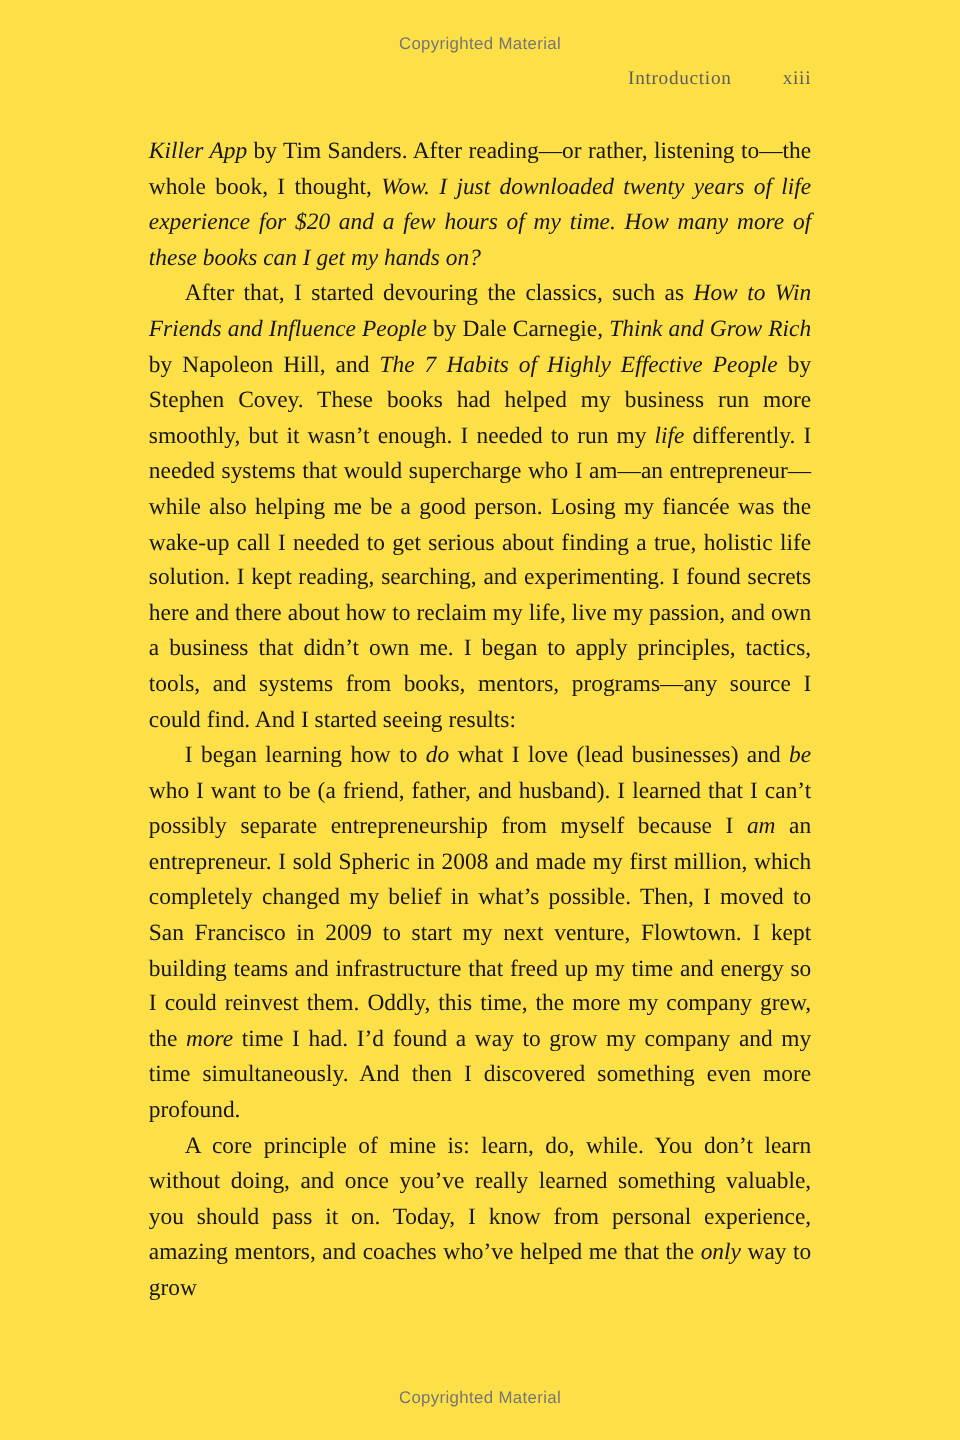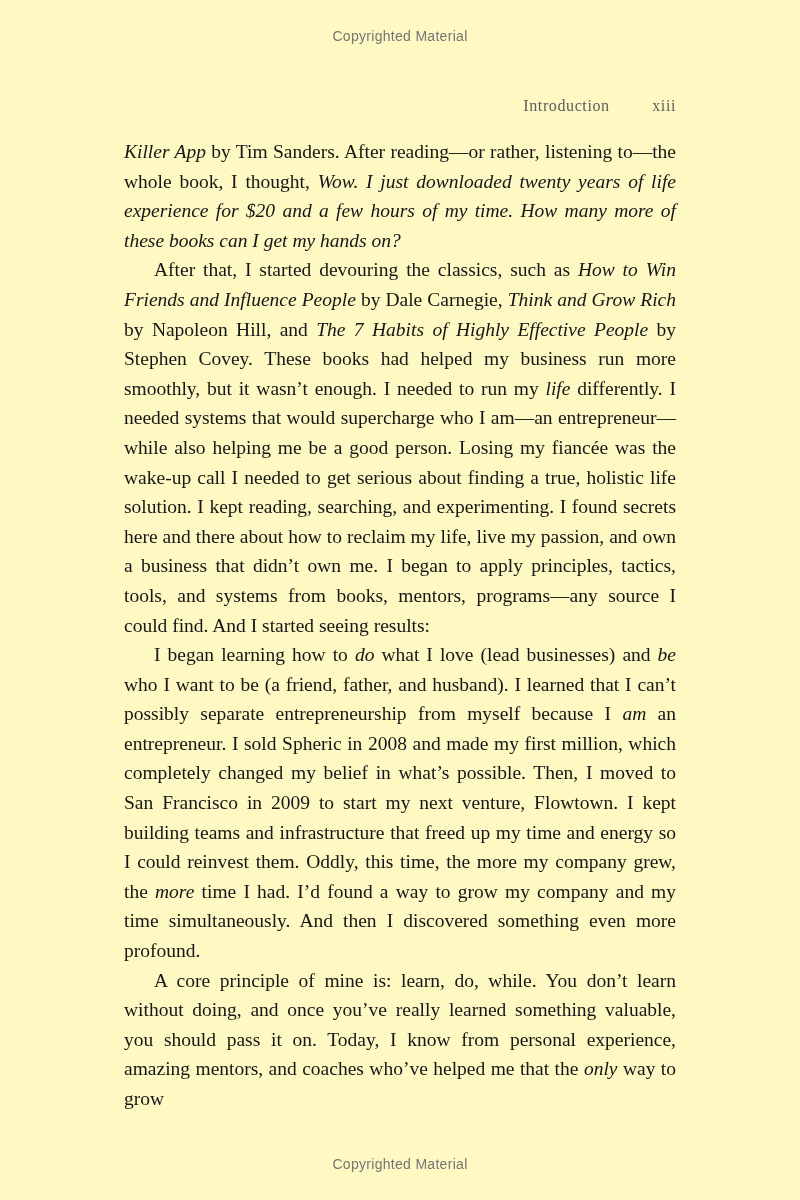--- a/index.html
+++ b/index.html
@@ -4,21 +4,21 @@
 <style>
   html, body {
     margin: 0;
     padding: 0;
     background: #ffffff;
   }
   .page {
     position: relative;
     width: 800px;
     height: 1200px;
-    background: #fef9c3;
+    background: #fde047;
     overflow: hidden;
     font-family: "Liberation Serif", serif;
   }
   .copyright-notice {
     position: absolute;
     left: 0;
     width: 800px;
     text-align: center;
     font-family: "Liberation Sans", sans-serif;
     font-size: 14px;
@@ -30,38 +30,36 @@
   .running-header {
     position: absolute;
     top: 57px;
     left: 124px;
     width: 552px;
     text-align: right;
     font-family: "Liberation Serif", serif;
     font-size: 16px;
     color: #5d5d5d;
     letter-spacing: 0.6px;
-    margin-top: 40px;
   }
   .running-header .pagenum {
     display: inline-block;
     margin-left: 38px;
     color: #5d5d5d;
   }
   .body-text {
     position: absolute;
     top: 112px;
     left: 124px;
     width: 552px;
     font-family: "Liberation Serif", serif;
     font-size: 19.5px;
     line-height: 29.6px;
     color: #161616;
     text-align: justify;
-    margin-top: 25px;
   }
   .body-text p {
     margin: 0;
     padding: 0;
   }
   .body-text p.indent {
     text-indent: 30px;
   }
   .body-text em {
     font-style: italic;

